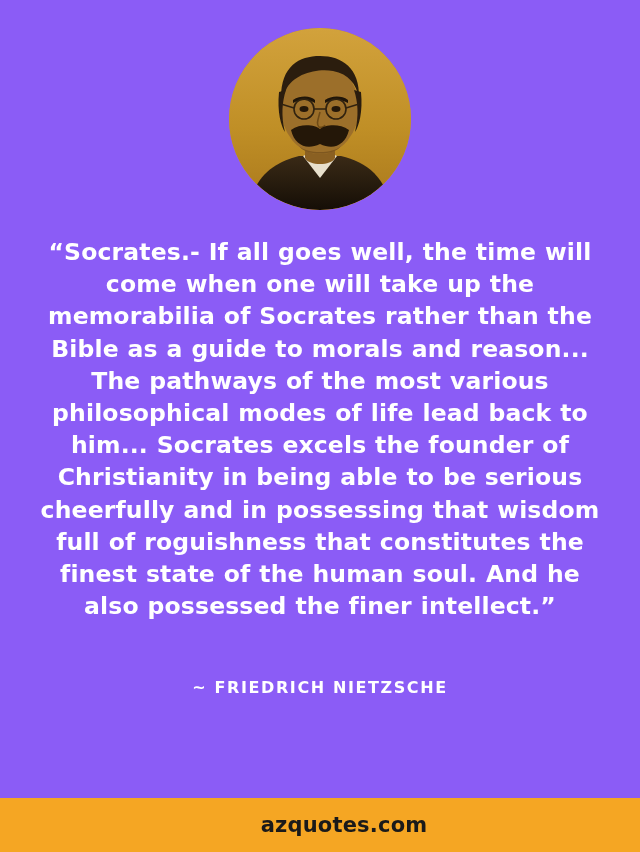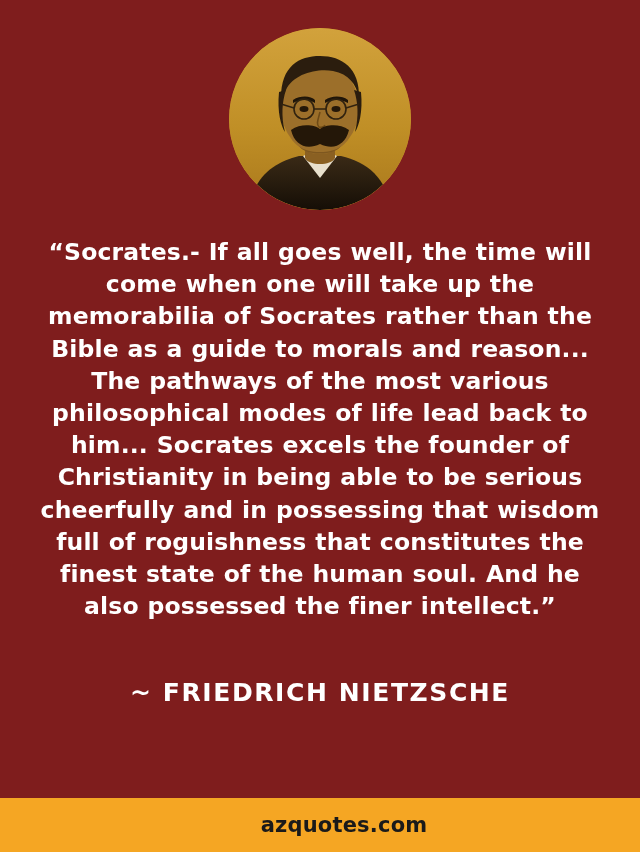--- a/index.html
+++ b/index.html
@@ -10,21 +10,21 @@
     width: 640px;
     height: 852px;
     background: #1a1a1a;
     font-family: "DejaVu Sans", sans-serif;
     overflow: hidden;
   }
   .card {
     position: relative;
     width: 640px;
     height: 852px;
-    background: #7f1d1d;
+    background: #8b5cf6;
     display: flex;
     flex-direction: column;
     align-items: center;
   }
   .portrait-wrap {
     margin-top: 28px;
     width: 182px;
     height: 182px;
     border-radius: 50%;
     overflow: hidden;
@@ -44,21 +44,21 @@
     color: #ffffff;
     font-size: 23.5px;
     line-height: 1.37;
     font-weight: bold;
     letter-spacing: 0.15px;
     word-spacing: 0.5px;
   }
   .author {
     margin-top: 56px;
     color: #ffffff;
-    font-size: 25px;
+    font-size: 16px;
     font-weight: bold;
     letter-spacing: 1.6px;
     text-align: center;
   }
   .footer {
     position: absolute;
     left: 0;
     bottom: 0;
     width: 640px;
     height: 54px;

